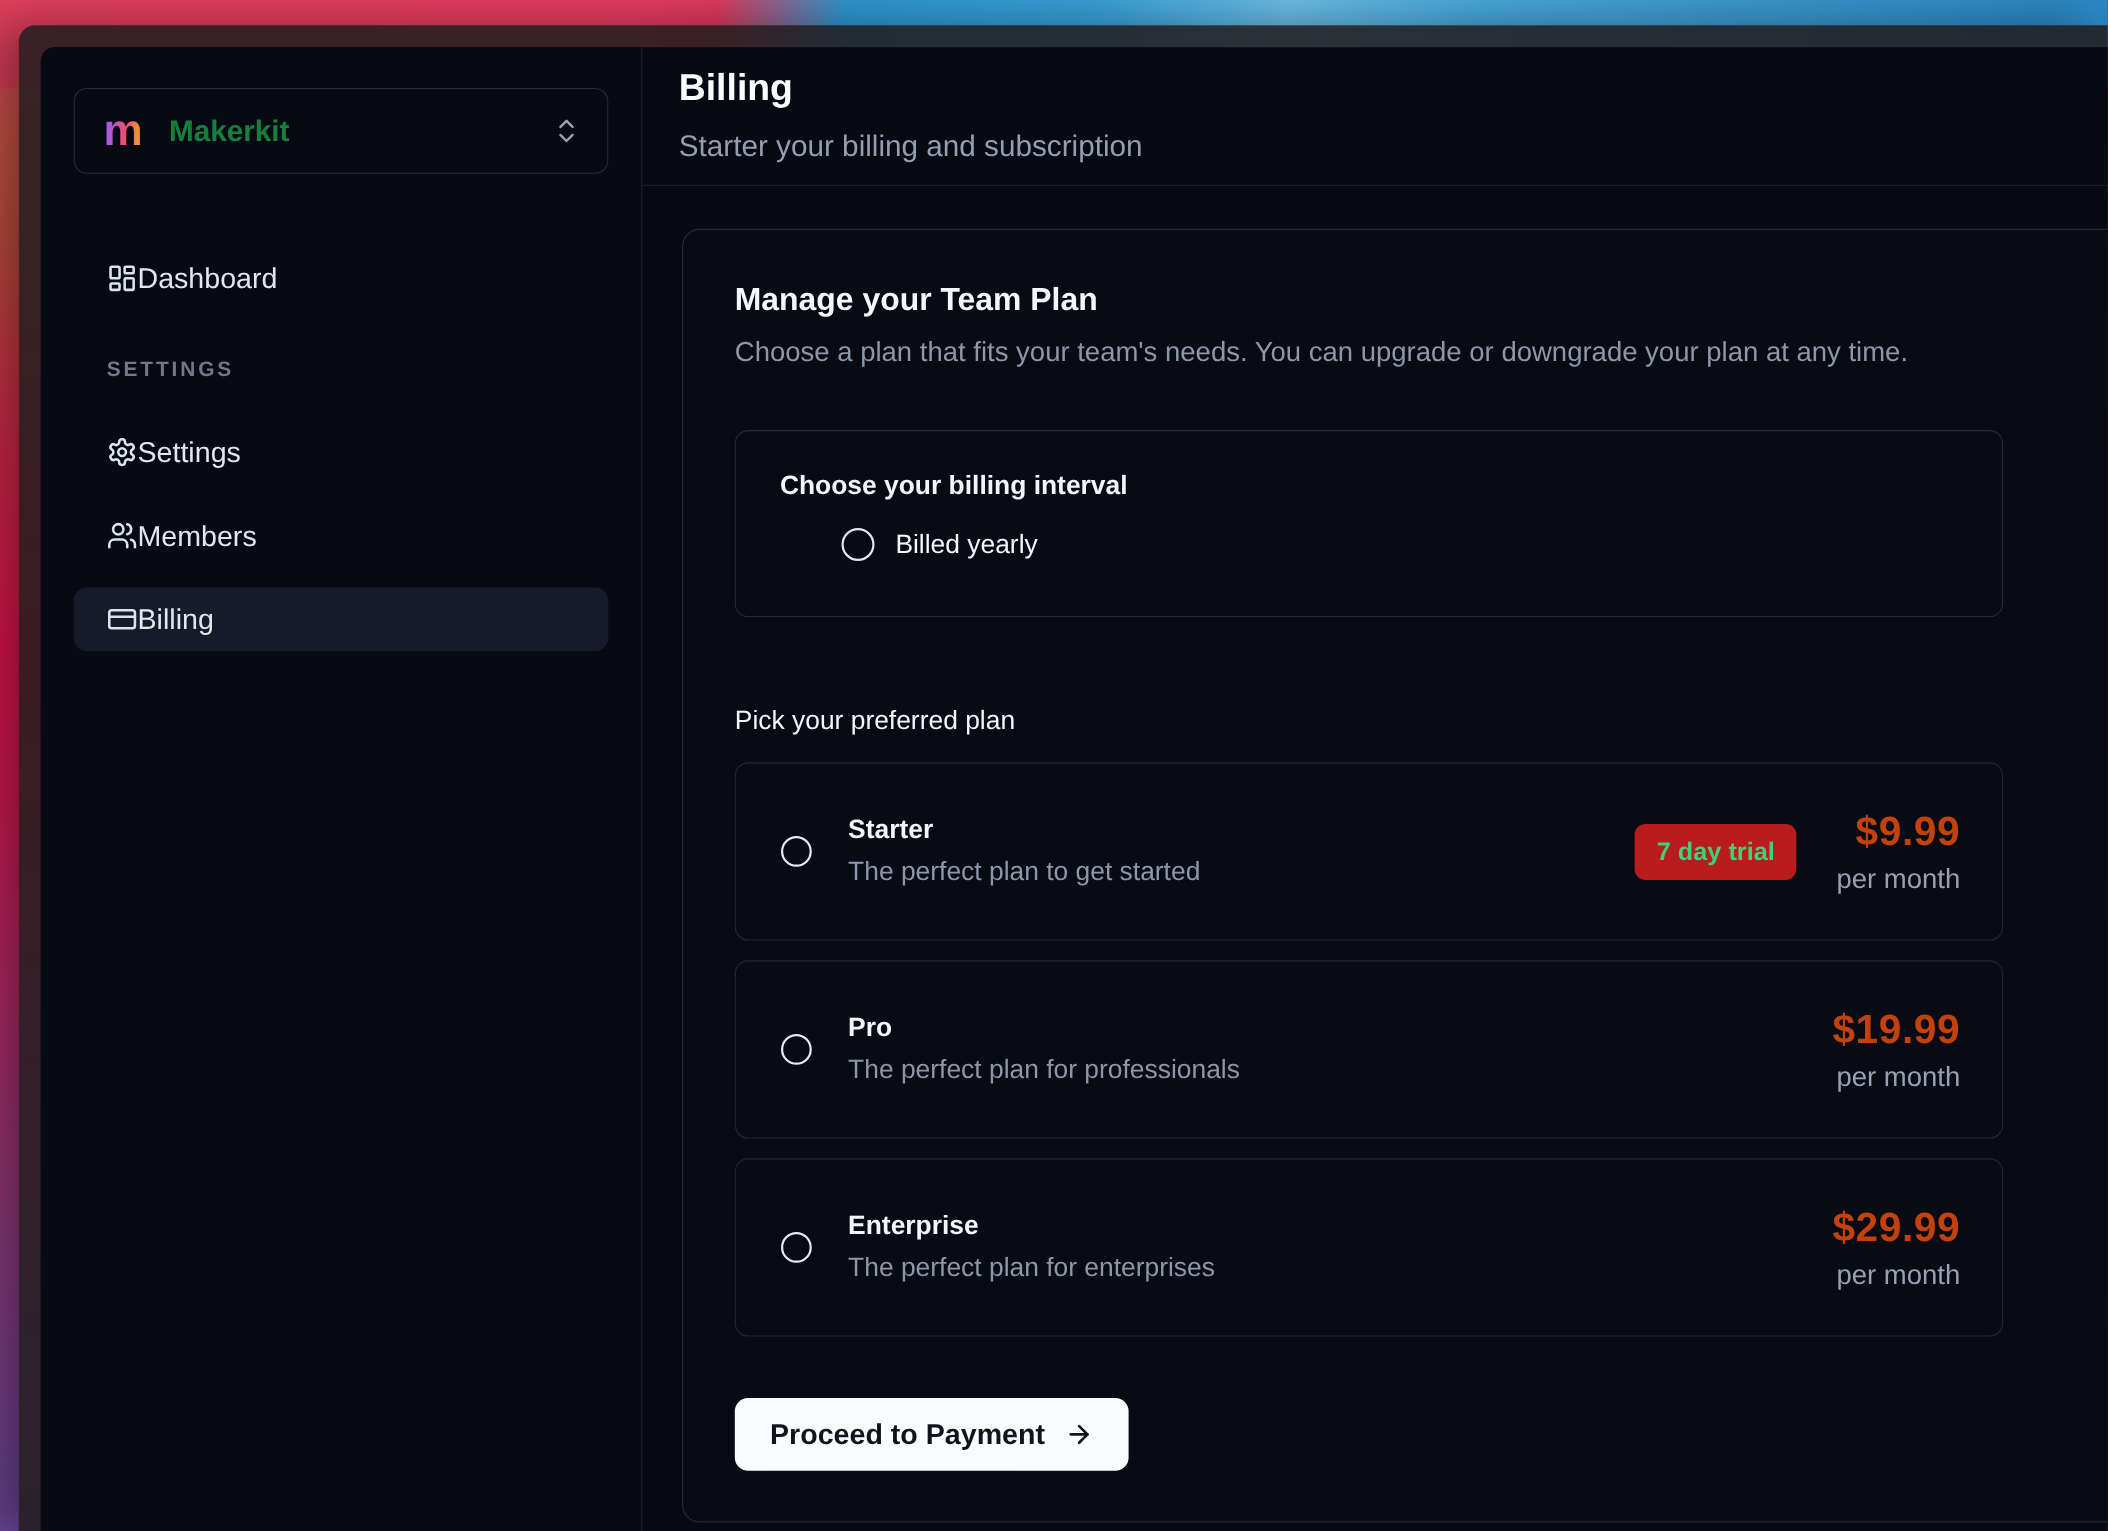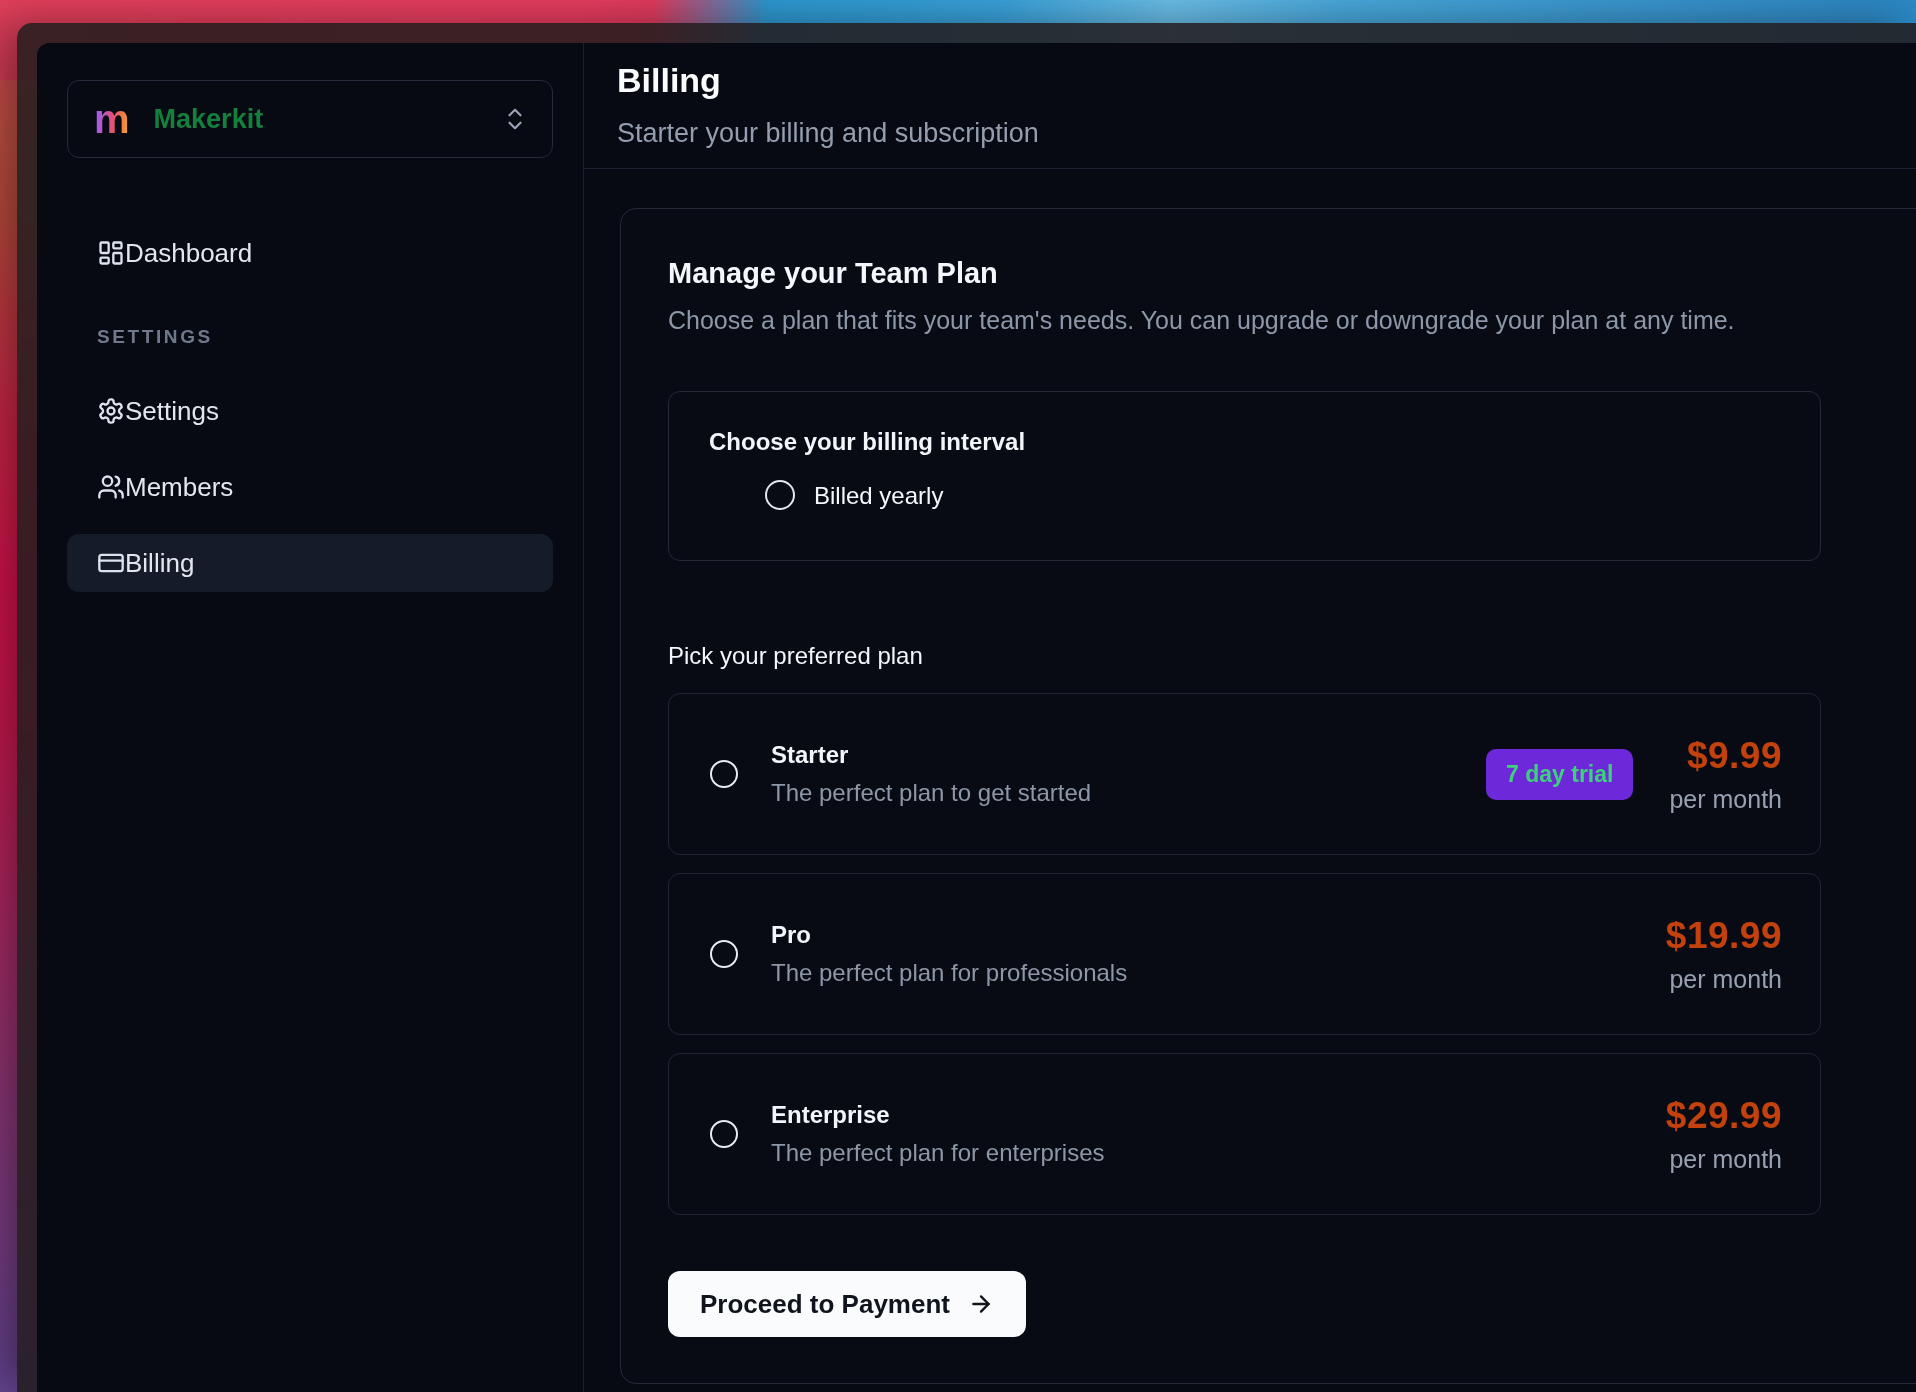--- a/index.html
+++ b/index.html
@@ -74,21 +74,21 @@
   .plan-list { margin-top:22px; width:1153px; }
   .plan-row { height:162px; border:1px solid #1f2735; border-radius:12px;
     display:flex; align-items:center; padding:0 38px 0 41px; margin-bottom:18px;
     cursor:pointer; }
   .plan-radio { width:28px; height:28px; border:2.5px solid #e6ebf1;
     border-radius:50%; margin-right:33px; flex:none; }
   .plan-info { flex:1; min-width:0; }
   .plan-name { font-size:24px; font-weight:700; color:#f2f5fa; }
   .plan-desc { margin-top:10px; font-size:24px; color:#8d97a8; }
   .plan-right { display:flex; align-items:center; gap:36px; }
-  .trial-badge { background:#6d28d9; color:#3ed17c; font-size:23px; font-weight:700;
+  .trial-badge { background:#b91c1c; color:#3ed17c; font-size:23px; font-weight:700;
     padding:12px 20px; border-radius:10px; }
   .price-block { text-align:right; }
   .price { font-size:37px; font-weight:700; color:#c2410c; letter-spacing:.5px; }
   .period { margin-top:8px; font-size:25px; color:#97a1b1; }
 
   .proceed-btn { margin-top:38px; height:66px; display:inline-flex; align-items:center;
     gap:18px; background:#fafbfd; color:#10141c; border:none; border-radius:12px;
     padding:0 32px; font-size:26px; font-weight:600; cursor:pointer;
     font-family:"Liberation Sans", sans-serif; }
   .arrow-icon { width:26px; height:26px; stroke:#10141c; stroke-width:2.2;

